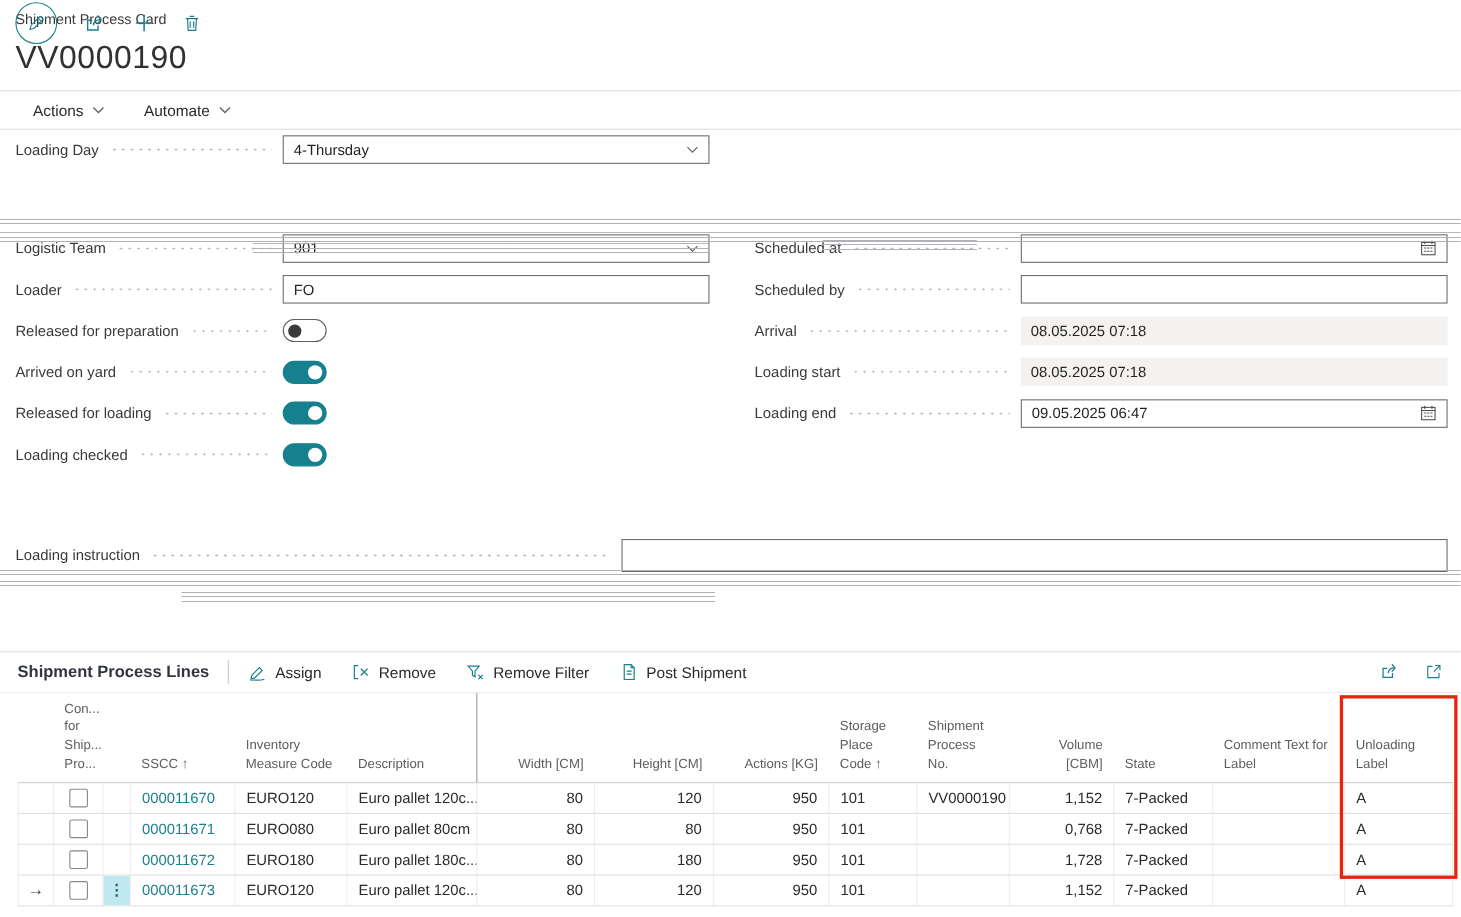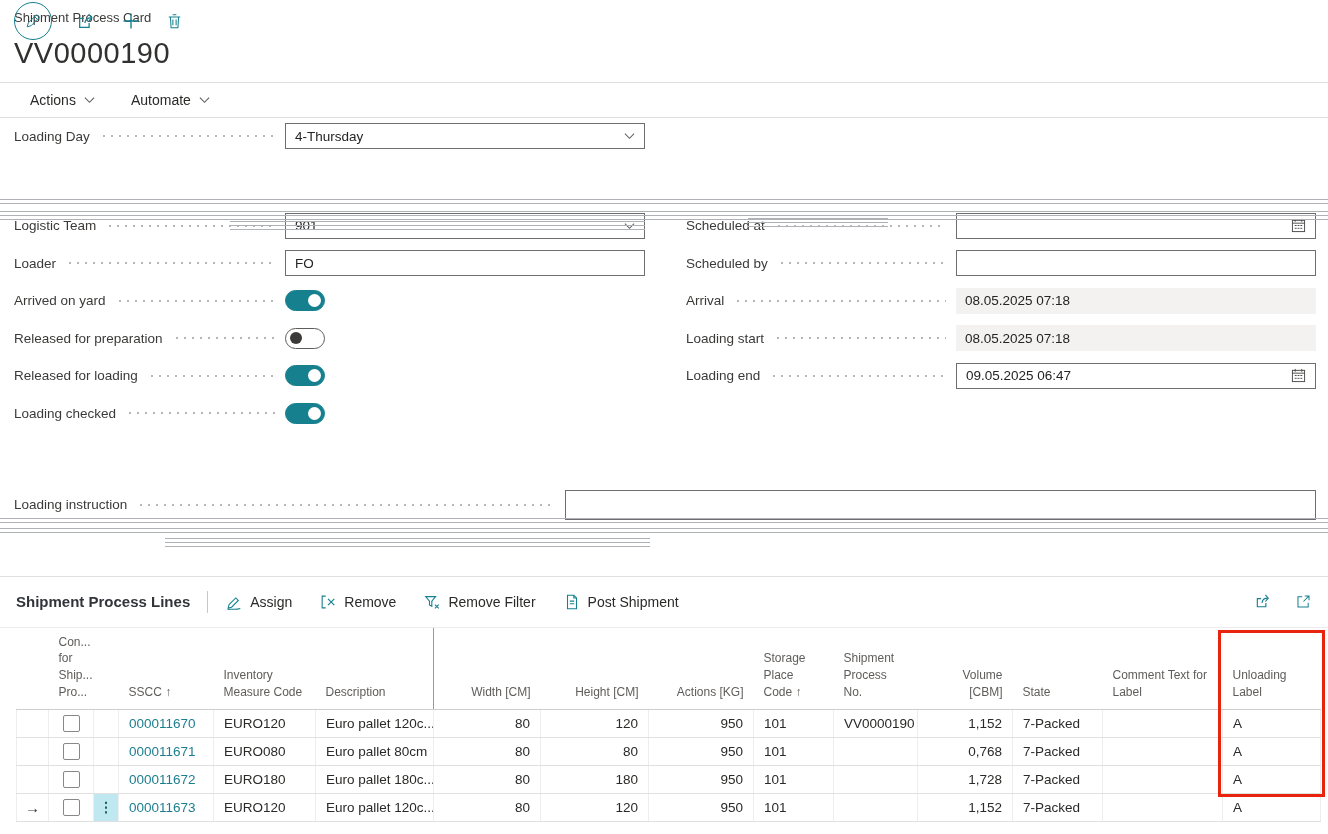--- a/index.html
+++ b/index.html
@@ -22,21 +22,21 @@
     display:flex; padding-left:30px; }
   .menu-item { display:flex; align-items:center; gap:8px; margin-right:36px; font-size:14px; color:#2b2a29; cursor:pointer; }
   .menu-item .chev { color:#605e5c; }
 
   
   .f-row { display:flex; align-items:center; height:37.5px; }
   .f-label { font-size:13.5px; color:#3b3a39; white-space:nowrap; }
   .f-leader { flex:1; height:2px; margin:0 10px;
     background-image:radial-gradient(circle,#b8b6b4 .9px,transparent 1.1px);
     background-size:8px 2px; background-repeat:repeat-x; background-position:left center; }
-  .f-control { width:360px; flex:none; display:flex; align-items:center; }
+  .f-control { width:388px; flex:none; display:flex; align-items:center; }
   .box { width:100%; height:26px; border:1px solid #6e6e6e; background:#fff;
     display:flex; align-items:center; padding:0 9px; font-size:13.5px; color:#252423; }
   .box input { border:none; outline:none; width:100%; font:inherit; color:inherit; background:transparent; }
   .chev-right { margin-left:auto; color:#605e5c; }
   .cal { margin-left:auto; color:#494846; cursor:pointer; }
   .readonly { border:none; background:var(--readonly_bg); }
   .loading-day-row { margin:3px 0 0 14px; padding-right:683px; height:30px; }
   .form-grid { display:flex; margin-top:56px; }
   .fcol-left { width:645px; padding-left:14px; }
   .fcol-right { width:630px; margin-left:41px; }
@@ -45,21 +45,21 @@
   .toggle { width:40px; height:21px; border-radius:11px; border:1px solid #5f5d5b; background:#fff; position:relative; cursor:pointer; flex:none; }
   .toggle .knob { position:absolute; width:12px; height:12px; border-radius:50%; background:#3b3a39; top:3.5px; left:4px; }
   .toggle.on { background:var(--accent); border-color:var(--accent); }
   .toggle.on .knob { background:#fff; width:13px; height:13px; top:3px; left:auto; right:3.5px; }
 
   
   .li-row { display:flex; align-items:center; margin:54px 12px 0 14px; }
   .li-input { width:751px; flex:none; height:30px; }
 
   
-  .lines-bar { display:flex; align-items:center; height:52px; margin-top:52px;
+  .lines-bar { display:flex; align-items:center; height:38px; margin-top:68px;
     border-top:1px solid #e1dfdd; border-bottom:1px solid #ececec; padding:0 16px; }
   .lines-title { font-size:15px; font-weight:700; color:#31353b; }
   .vsep { width:1px; height:22px; background:#c8c6c4; margin:0 17px; }
   .tb-btn { display:flex; align-items:center; gap:7px; margin-right:27px; font-size:14px; color:#2b2a29; cursor:pointer; }
   .tb-btn svg { color:var(--accent); }
   .lines-bar-right { margin-left:auto; display:flex; align-items:center; gap:22px; color:var(--accent); }
 
   .table-wrap { position:relative; margin-left:16px; width:1304px; }
   table { border-collapse:collapse; table-layout:fixed; width:1304px; }
   th { font-size:12px; font-weight:400; color:#5f5d5b; vertical-align:bottom;
@@ -172,33 +172,33 @@
     <div class="f-row">
       <span class="f-label">Loader</span>
       <span class="f-leader"></span>
       <span class="f-control">
           <span class="box">
             <input value="FO" style="">
           </span>
         </span>
     </div>
     <div class="f-row">
+      <span class="f-label">Released for preparation</span>
+      <span class="f-leader"></span>
+      <span class="f-control">
+          <span class="toggle">
+            <span class="knob"></span>
+          </span>
+        </span>
+    </div>
+    <div class="f-row">
       <span class="f-label">Arrived on yard</span>
       <span class="f-leader"></span>
       <span class="f-control">
           <span class="toggle on">
-            <span class="knob"></span>
-          </span>
-        </span>
-    </div>
-    <div class="f-row">
-      <span class="f-label">Released for preparation</span>
-      <span class="f-leader"></span>
-      <span class="f-control">
-          <span class="toggle">
             <span class="knob"></span>
           </span>
         </span>
     </div>
     <div class="f-row">
       <span class="f-label">Released for loading</span>
       <span class="f-leader"></span>
       <span class="f-control">
           <span class="toggle on">
             <span class="knob"></span>

